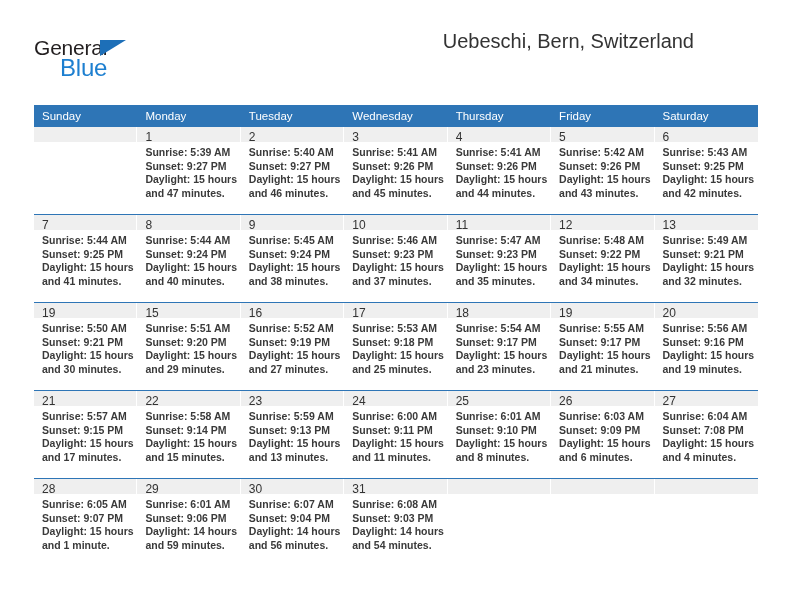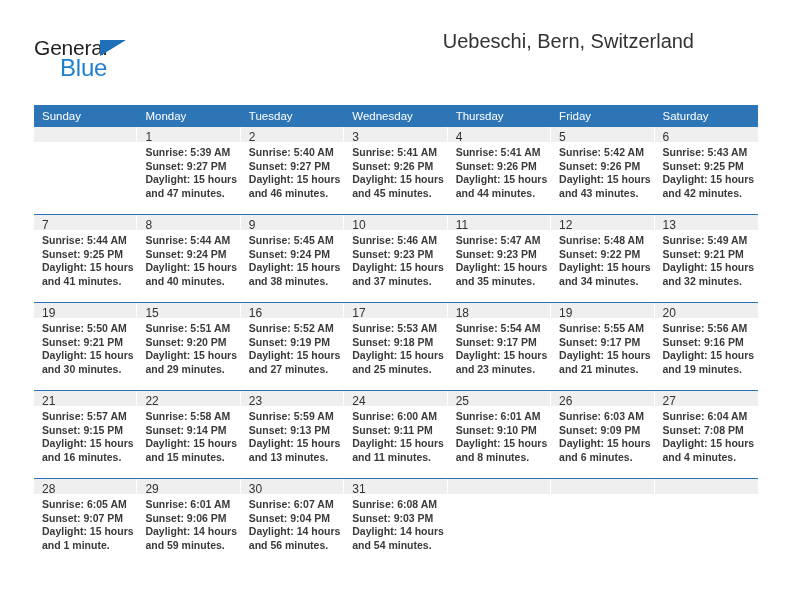--- a/index.html
+++ b/index.html
@@ -363,21 +363,21 @@
             </div>
           </td>
         </tr>
         <tr class="week-row">
           <td>
             <div class="daynum">21</div>
             <div class="info">
               <div>Sunrise: 5:57 AM</div>
               <div>Sunset: 9:15 PM</div>
               <div>Daylight: 15 hours</div>
-              <div>and 16 minutes.</div>
+              <div>and 17 minutes.</div>
             </div>
           </td>
           <td>
             <div class="daynum">22</div>
             <div class="info">
               <div>Sunrise: 5:58 AM</div>
               <div>Sunset: 9:14 PM</div>
               <div>Daylight: 15 hours</div>
               <div>and 15 minutes.</div>
             </div>

